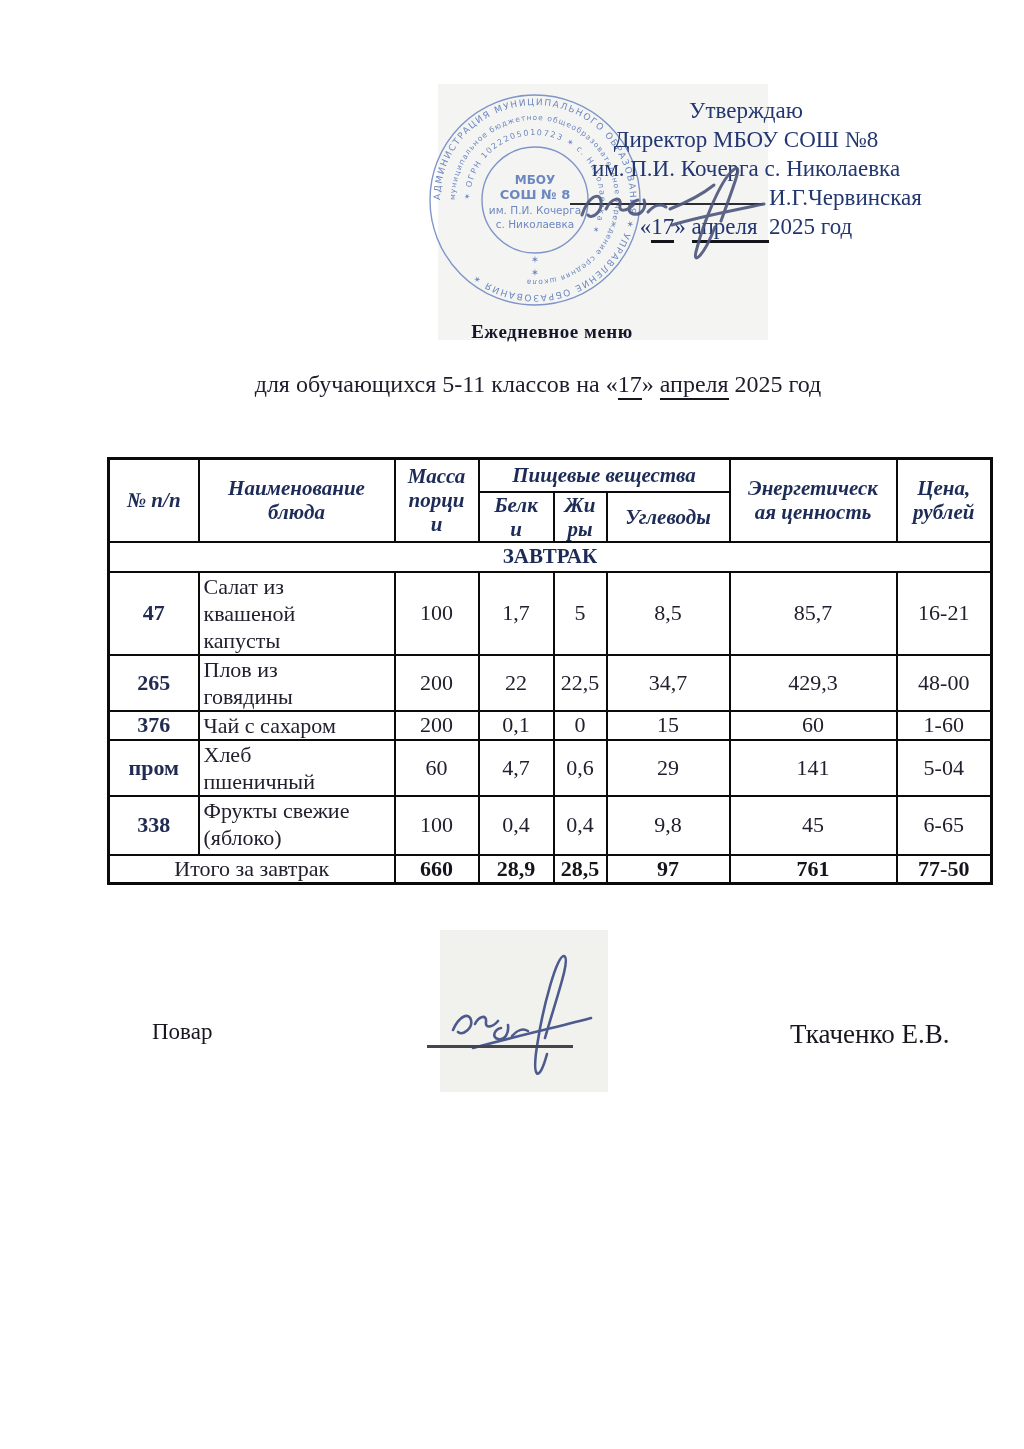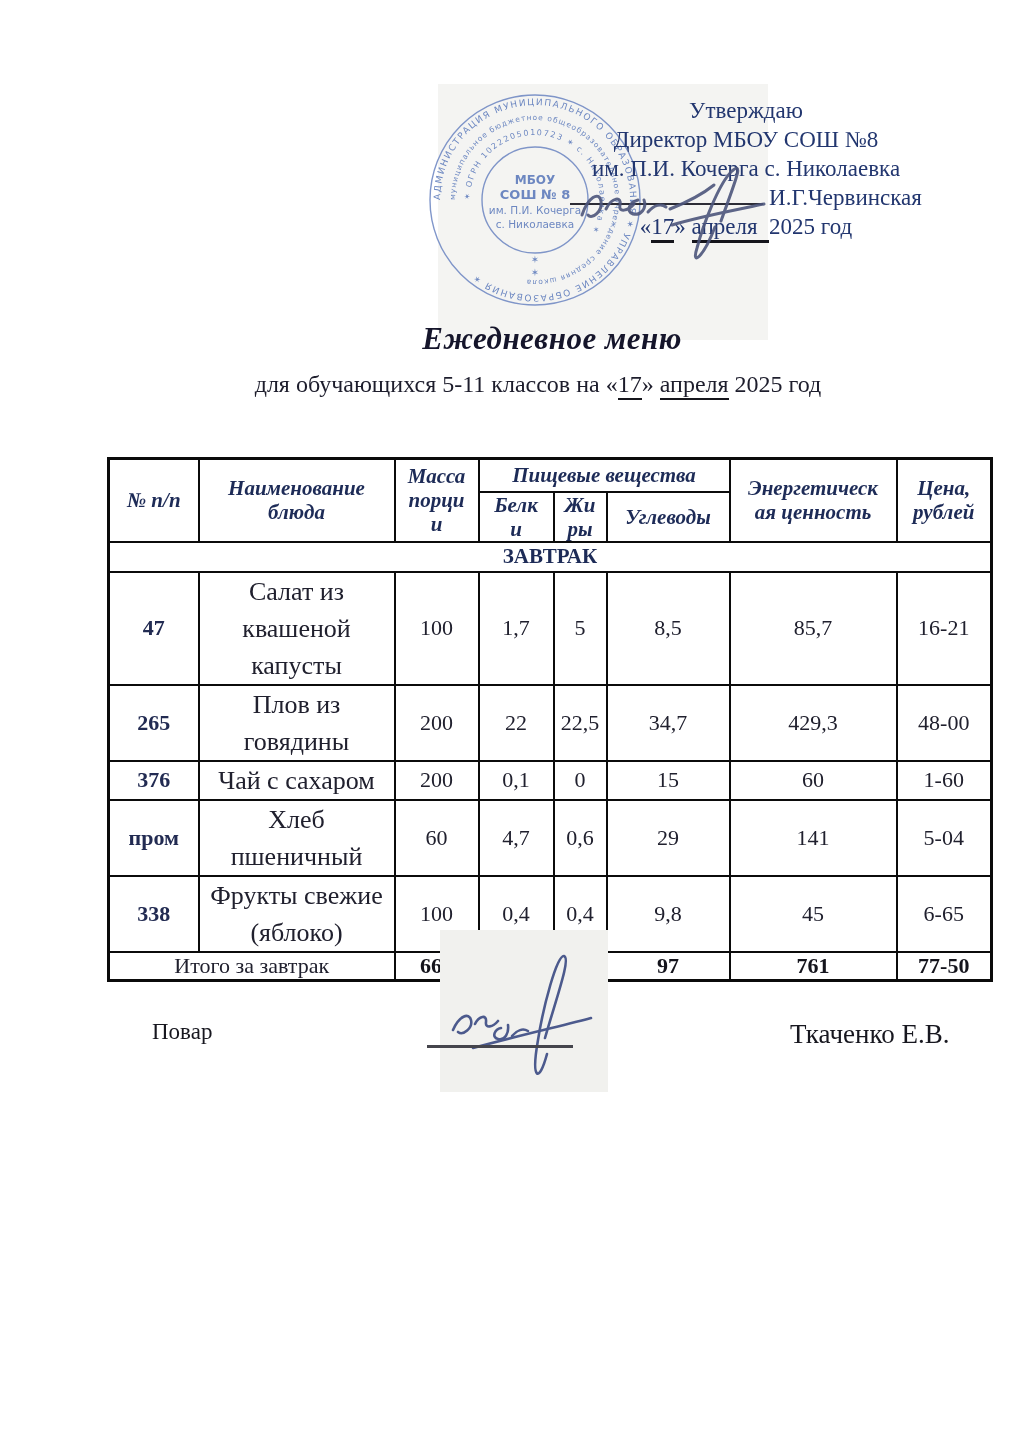--- a/index.html
+++ b/index.html
@@ -13,36 +13,36 @@
 
   
   .approval{left:560px;top:96px;width:372px;text-align:center;
             font-size:23px;line-height:29px;color:#22366f;}
   .sig-line{display:inline-block;width:193px;border-bottom:2px solid #2c2c36;
             height:20px;vertical-align:baseline;margin-right:6px;}
   .u-seg{border-bottom:3px solid #15151c;padding-bottom:1px;}
 
   
   .doc-title{left:380px;top:321px;width:344px;text-align:center;
-             font-size:31px;font-weight:bold;font-style:italic;color:#15152b;letter-spacing:.5px;}
+             font-size:19px;font-weight:bold;color:#15152b;letter-spacing:.5px;}
   .doc-subtitle{left:212px;top:371px;width:652px;text-align:center;
                 font-size:24px;color:#1d1d2c;}
   .u-seg2{border-bottom:2.5px solid #15151c;padding-bottom:1px;}
 
   
   table.menu{position:absolute;left:107px;top:457px;width:883px;
              border-collapse:collapse;table-layout:fixed;
              border:3px solid #0b0b0b;}
   table.menu td{border:2px solid #0b0b0b;padding:0 4px;overflow:hidden;}
   .pre{white-space:pre-line;}
   .hc{font-weight:bold;font-style:italic;color:#1d2b57;font-size:21px;
       line-height:24px;text-align:center;vertical-align:middle;}
   .dc{font-size:22px;color:#20202e;text-align:center;vertical-align:middle;}
-  .nc{font-size:26px;color:#20202e;text-align:center;vertical-align:top;
-      line-height:37px;padding:1px 8px 0 8px;}
+  .nc{font-size:22px;color:#20202e;text-align:left;vertical-align:top;
+      line-height:27px;padding:1px 8px 0 8px;}
   .idc{font-weight:bold;color:#222b52;}
   .section-row td{font-weight:bold;color:#1d2b57;
                   font-size:21px;text-align:center;vertical-align:middle;margin-top:35px;}
   .total-label{font-size:22px;text-align:center;vertical-align:middle;color:#20202e;margin-top:43px;}
   .total-val{font-weight:bold;color:#14141c;}
 
   
   .cook-label{left:152px;top:1019px;font-size:23px;color:#17171f;}
   .cook-name{left:790px;top:1019px;font-size:27px;color:#17171f;}
   .sig-underline{left:427px;top:1045px;width:146px;height:3px;background:#45454c;}

